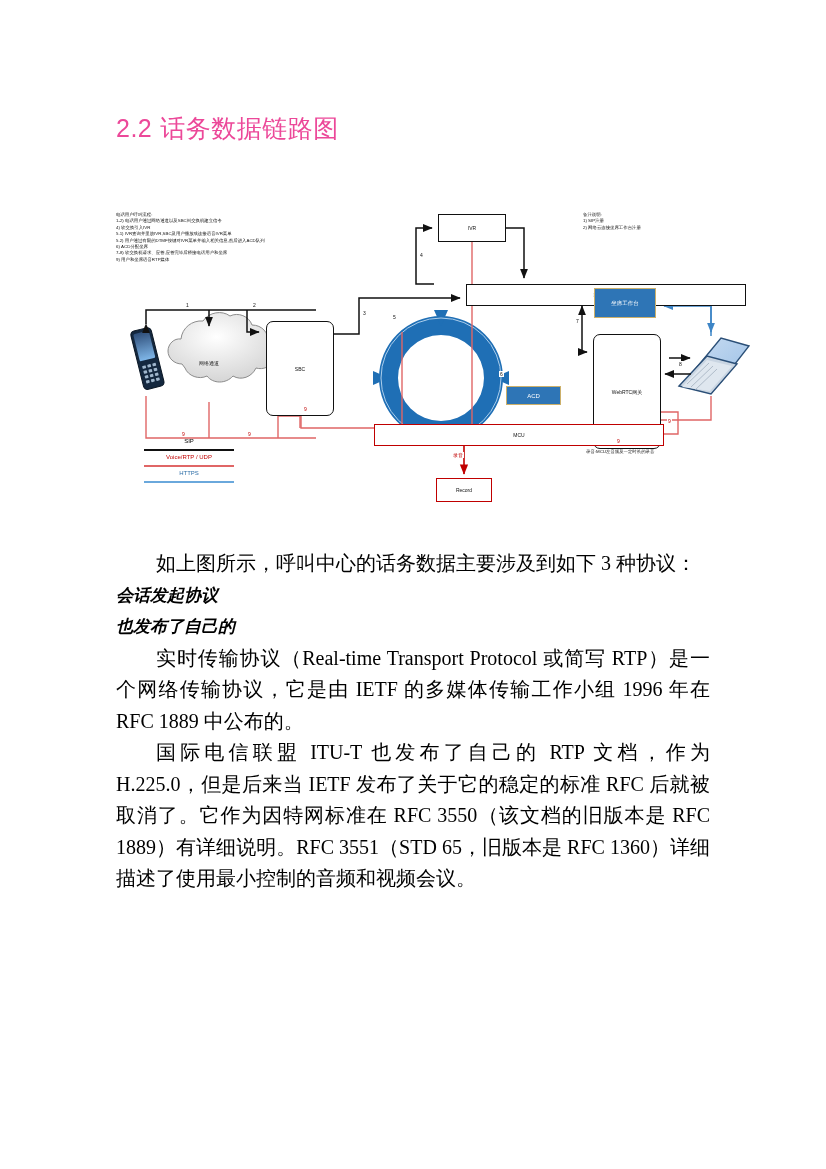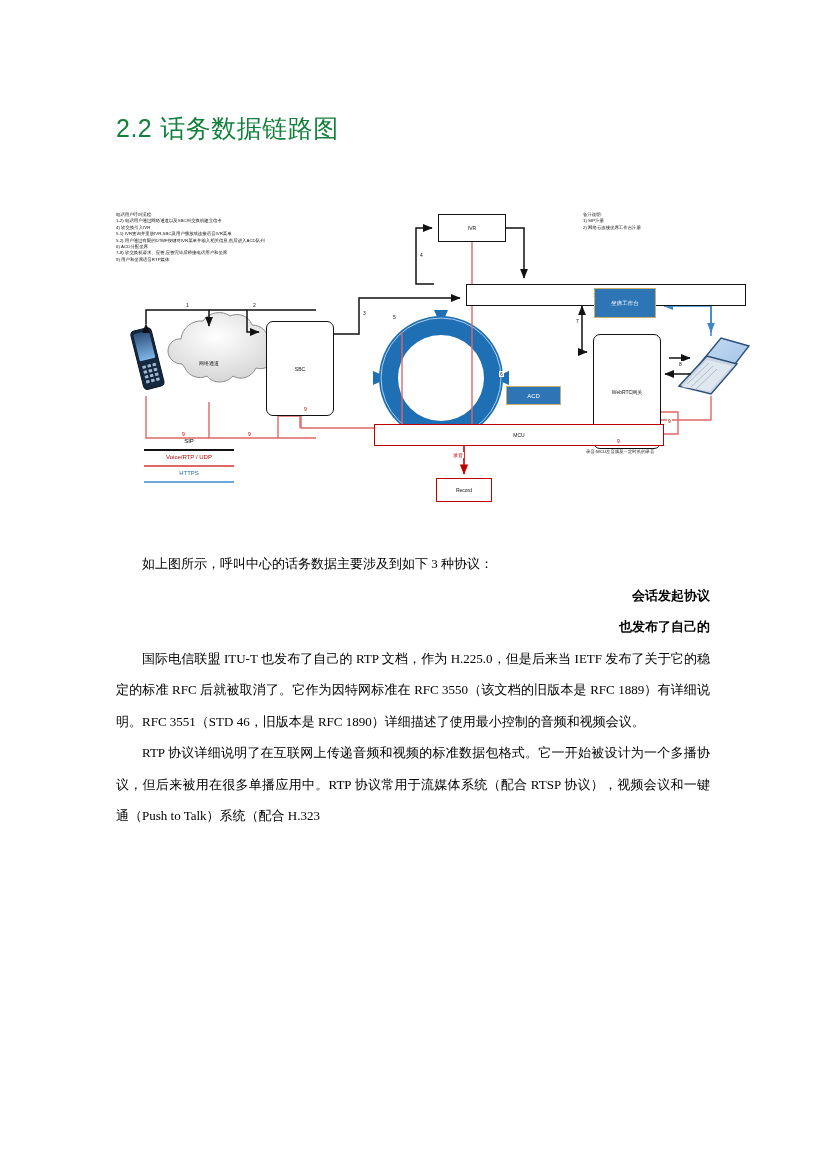--- a/index.html
+++ b/index.html
@@ -25,21 +25,21 @@
 
   
   .heading {
     position: absolute;
     left: 116px;
     top: 112px;
     font-family: "Liberation Sans", "DejaVu Sans", sans-serif;
     font-size: 25px;
     font-weight: 400;
     letter-spacing: 0.5px;
-    color: #15803d;
+    color: #ec4899;
     white-space: nowrap;
   }
   .heading .num { margin-right: 8px; }
 
   
   .figure {
     position: absolute;
     left: 116px;
     top: 206px;
     width: 650px;
@@ -129,35 +129,35 @@
 
   
   .body-text {
     position: absolute;
     left: 116px;
     top: 548px;
     width: 594px;
   }
   p.para {
     margin: 0;
-    font-size: 13px;
+    font-size: 20px;
     line-height: 31.5px;
     text-align: justify;
     text-justify: inter-ideograph;
     text-indent: 2em;
     font-family: "Liberation Serif", "DejaVu Serif", serif;
   }
   h3.sub {
     margin: 0;
-    font-size: 13px;
+    font-size: 17px;
     line-height: 31.5px;
     font-weight: bold;
+    font-style: italic;
     text-indent: 0;
     font-family: "Liberation Serif", "DejaVu Serif", serif;
-    text-align: right;
   }
 </style>
 </head>
 <body>
 
 <div class="page">
 
   <div class="heading">
     <span class="num">2.2</span><span>话务数据链路图</span>
   </div>
@@ -350,17 +350,17 @@
       </div>
     </div>
 
     <div class="fig-el fig-caption">录音:MCU左音频及一定时长的录音</div>
   </div>
 
   <div class="body-text">
     <p class="para">如上图所示，呼叫中心的话务数据主要涉及到如下 3 种协议：</p>
     <h3 class="sub">会话发起协议</h3>
     <h3 class="sub">也发布了自己的</h3>
-    <p class="para">国际电信联盟 ITU-T 也发布了自己的 RTP 文档，作为 H.225.0，但是后来当 IETF 发布了关于它的稳定的标准 RFC 后就被取消了。它作为因特网标准在 RFC 3550（该文档的旧版本是 RFC 1889）有详细说明。RFC 3551（STD 46，旧版本是 RFC 1890）详细描述了使用最小控制的音频和视频会议。</p>
-    <p class="para">RTP 协议详细说明了在互联网上传递音频和视频的标准数据包格式。它一开始被设计为一个多播协议，但后来被用在很多单播应用中。RTP 协议常用于流媒体系统（配合 RTSP 协议），视频会议和一键通（Push to Talk）系统（配合 H.323</p>
+    <p class="para">实时传输协议（Real-time Transport Protocol 或简写 RTP）是一个网络传输协议，它是由 IETF 的多媒体传输工作小组 1996 年在 RFC 1889 中公布的。</p>
+    <p class="para">国际电信联盟 ITU-T 也发布了自己的 RTP 文档，作为 H.225.0，但是后来当 IETF 发布了关于它的稳定的标准 RFC 后就被取消了。它作为因特网标准在 RFC 3550（该文档的旧版本是 RFC 1889）有详细说明。RFC 3551（STD 65，旧版本是 RFC 1360）详细描述了使用最小控制的音频和视频会议。</p>
   </div>
 
 </div>
 
 </body></html>

